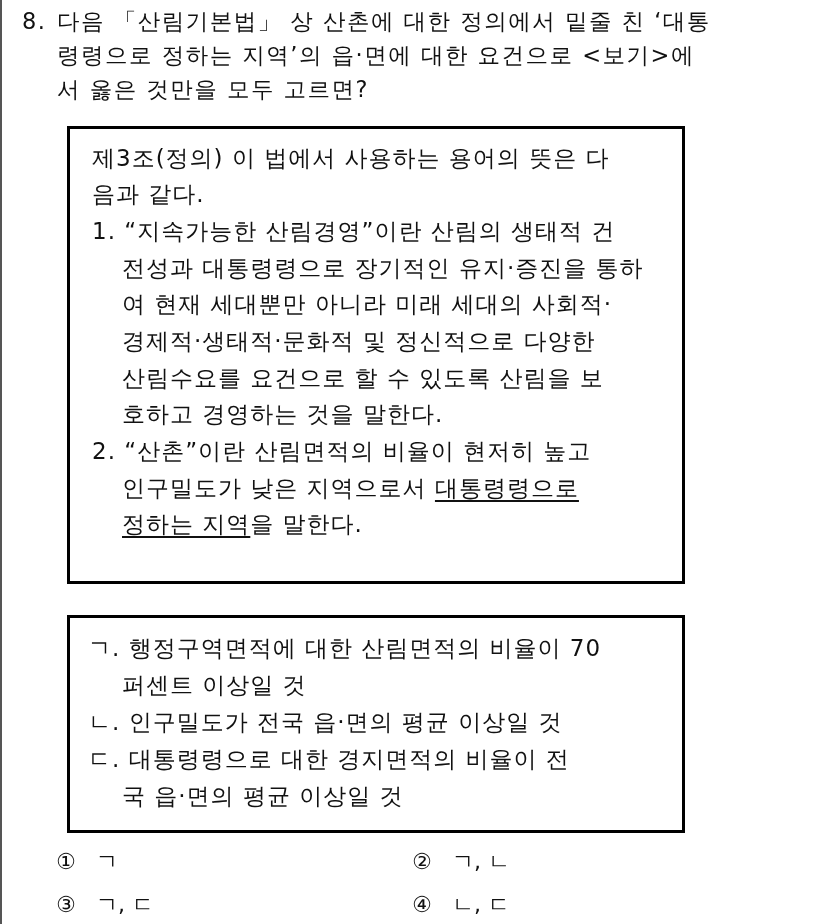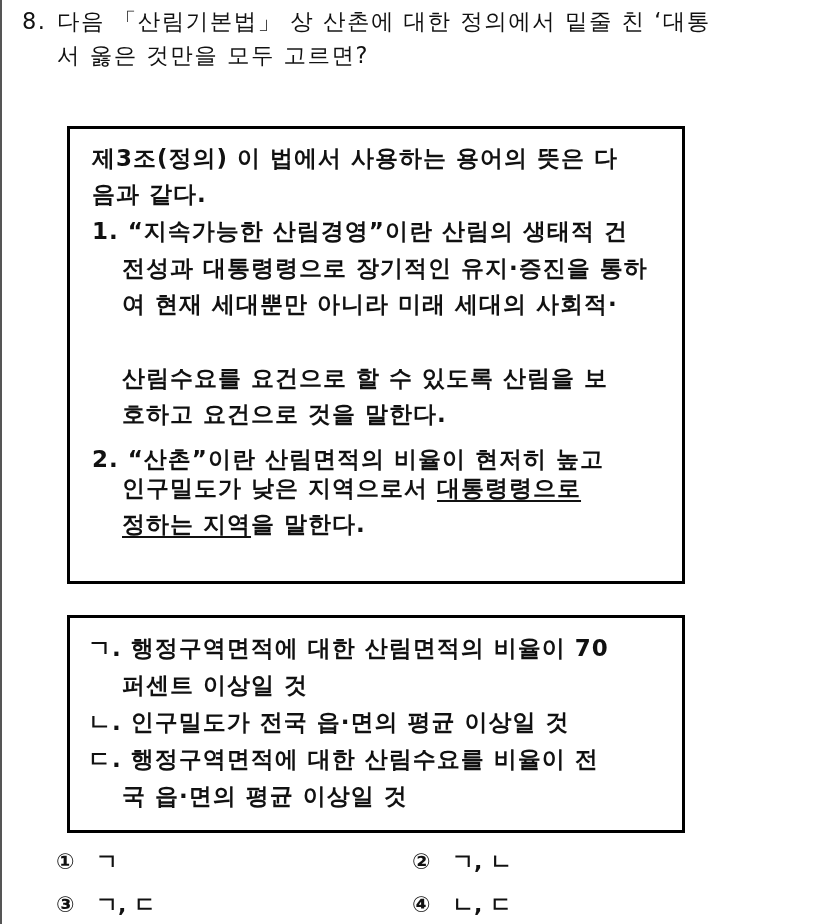--- a/index.html
+++ b/index.html
@@ -17,69 +17,71 @@
   .question .num { position: absolute; left: 0; top: 0; }
   .question .qline { display: block; padding-left: 35px; white-space: nowrap; }
   .box {
     position: absolute; left: 67px; width: 612px;
     border: 3px solid #000; background: #fff;
     font-size: 23px; letter-spacing: 1px;
   }
   .box1 { top: 126px; height: 452px; }
   .box2 { top: 615px; height: 212px; }
   .line {
-    position: absolute; white-space: nowrap; line-height: 30px; font-weight: bold;
+    position: absolute; white-space: nowrap; line-height: 30px;
   }
   .u { text-decoration: underline; text-underline-offset: 4px; text-decoration-thickness: 2px; }
   .opt {
-    position: absolute; font-size: 22px; line-height: 30px; white-space: nowrap; font-weight: bold;
+    position: absolute; font-size: 22px; line-height: 30px; white-space: nowrap;
   }
   .opt .mark { display: inline-block; width: 40px; }
 </style>
 </head>
 <body>
 
 <div class="page-border"></div>
 
 <div class="question">
   <span class="num">8.</span>
   <span class="qline">다음 「산림기본법」 상 산촌에 대한 정의에서 밑줄 친 ‘대통</span>
+  <span class="qline">령령으로 정하는 지역’의 읍·면에 대한 요건으로 &lt;보기&gt;에</span>
   <span class="qline">서 옳은 것만을 모두 고르면?</span>
 </div>
 
 <div class="box box1">
   <div class="line" style="left:22px; top:14px;">제3조(정의) 이 법에서 사용하는 용어의 뜻은 다</div>
   <div class="line" style="left:22px; top:50px;">음과 같다.</div>
   <div class="line" style="left:22px; top:87px;">1. “지속가능한 산림경영”이란 산림의 생태적 건</div>
   <div class="line" style="left:52px; top:124px;">전성과 대통령령으로 장기적인 유지·증진을 통하</div>
   <div class="line" style="left:52px; top:160px;">여 현재 세대뿐만 아니라 미래 세대의 사회적·</div>
+  <div class="line" style="left:52px; top:197px;">경제적·생태적·문화적 및 정신적으로 다양한</div>
   <div class="line" style="left:52px; top:234px;">산림수요를 요건으로 할 수 있도록 산림을 보</div>
-  <div class="line" style="left:52px; top:270px;">호하고 요건으로 것을 말한다.</div>
-  <div class="line" style="left:22px; top:315px;">2. “산촌”이란 산림면적의 비율이 현저히 높고</div>
+  <div class="line" style="left:52px; top:270px;">호하고 경영하는 것을 말한다.</div>
+  <div class="line" style="left:22px; top:307px;">2. “산촌”이란 산림면적의 비율이 현저히 높고</div>
   <div class="line" style="left:52px; top:344px;">
     <span>인구밀도가 낮은 지역으로서 </span><span class="u">대통령령으로</span>
   </div>
   <div class="line" style="left:52px; top:380px;">
     <span class="u">정하는 지역</span><span>을 말한다.</span>
   </div>
 </div>
 
 <div class="box box2">
   <div class="line" style="left:18px; top:15px;">
     <span>ㄱ.</span>
     <span>행정구역면적에 대한 산림면적의 비율이 70</span>
   </div>
   <div class="line" style="left:18px; top:89px;">
     <span>ㄴ.</span>
     <span>인구밀도가 전국 읍·면의 평균 이상일 것</span>
   </div>
   <div class="line" style="left:52px; top:52px;">퍼센트 이상일 것</div>
   <div class="line" style="left:18px; top:126px;">
     <span>ㄷ.</span>
-    <span>행정구역면적에 대한 산림수요를 비율이 전</span>
+    <span>대통령령으로 대한 경지면적의 비율이 전</span>
   </div>
   <div class="line" style="left:52px; top:163px;">국 읍·면의 평균 이상일 것</div>
 </div>
 
 <div class="opt" style="left:56px; top:847px;">
   <span class="mark">①</span><span>ㄱ</span>
 </div>
 <div class="opt" style="left:412px; top:847px;">
   <span class="mark">②</span><span>ㄱ, ㄴ</span>
 </div>

